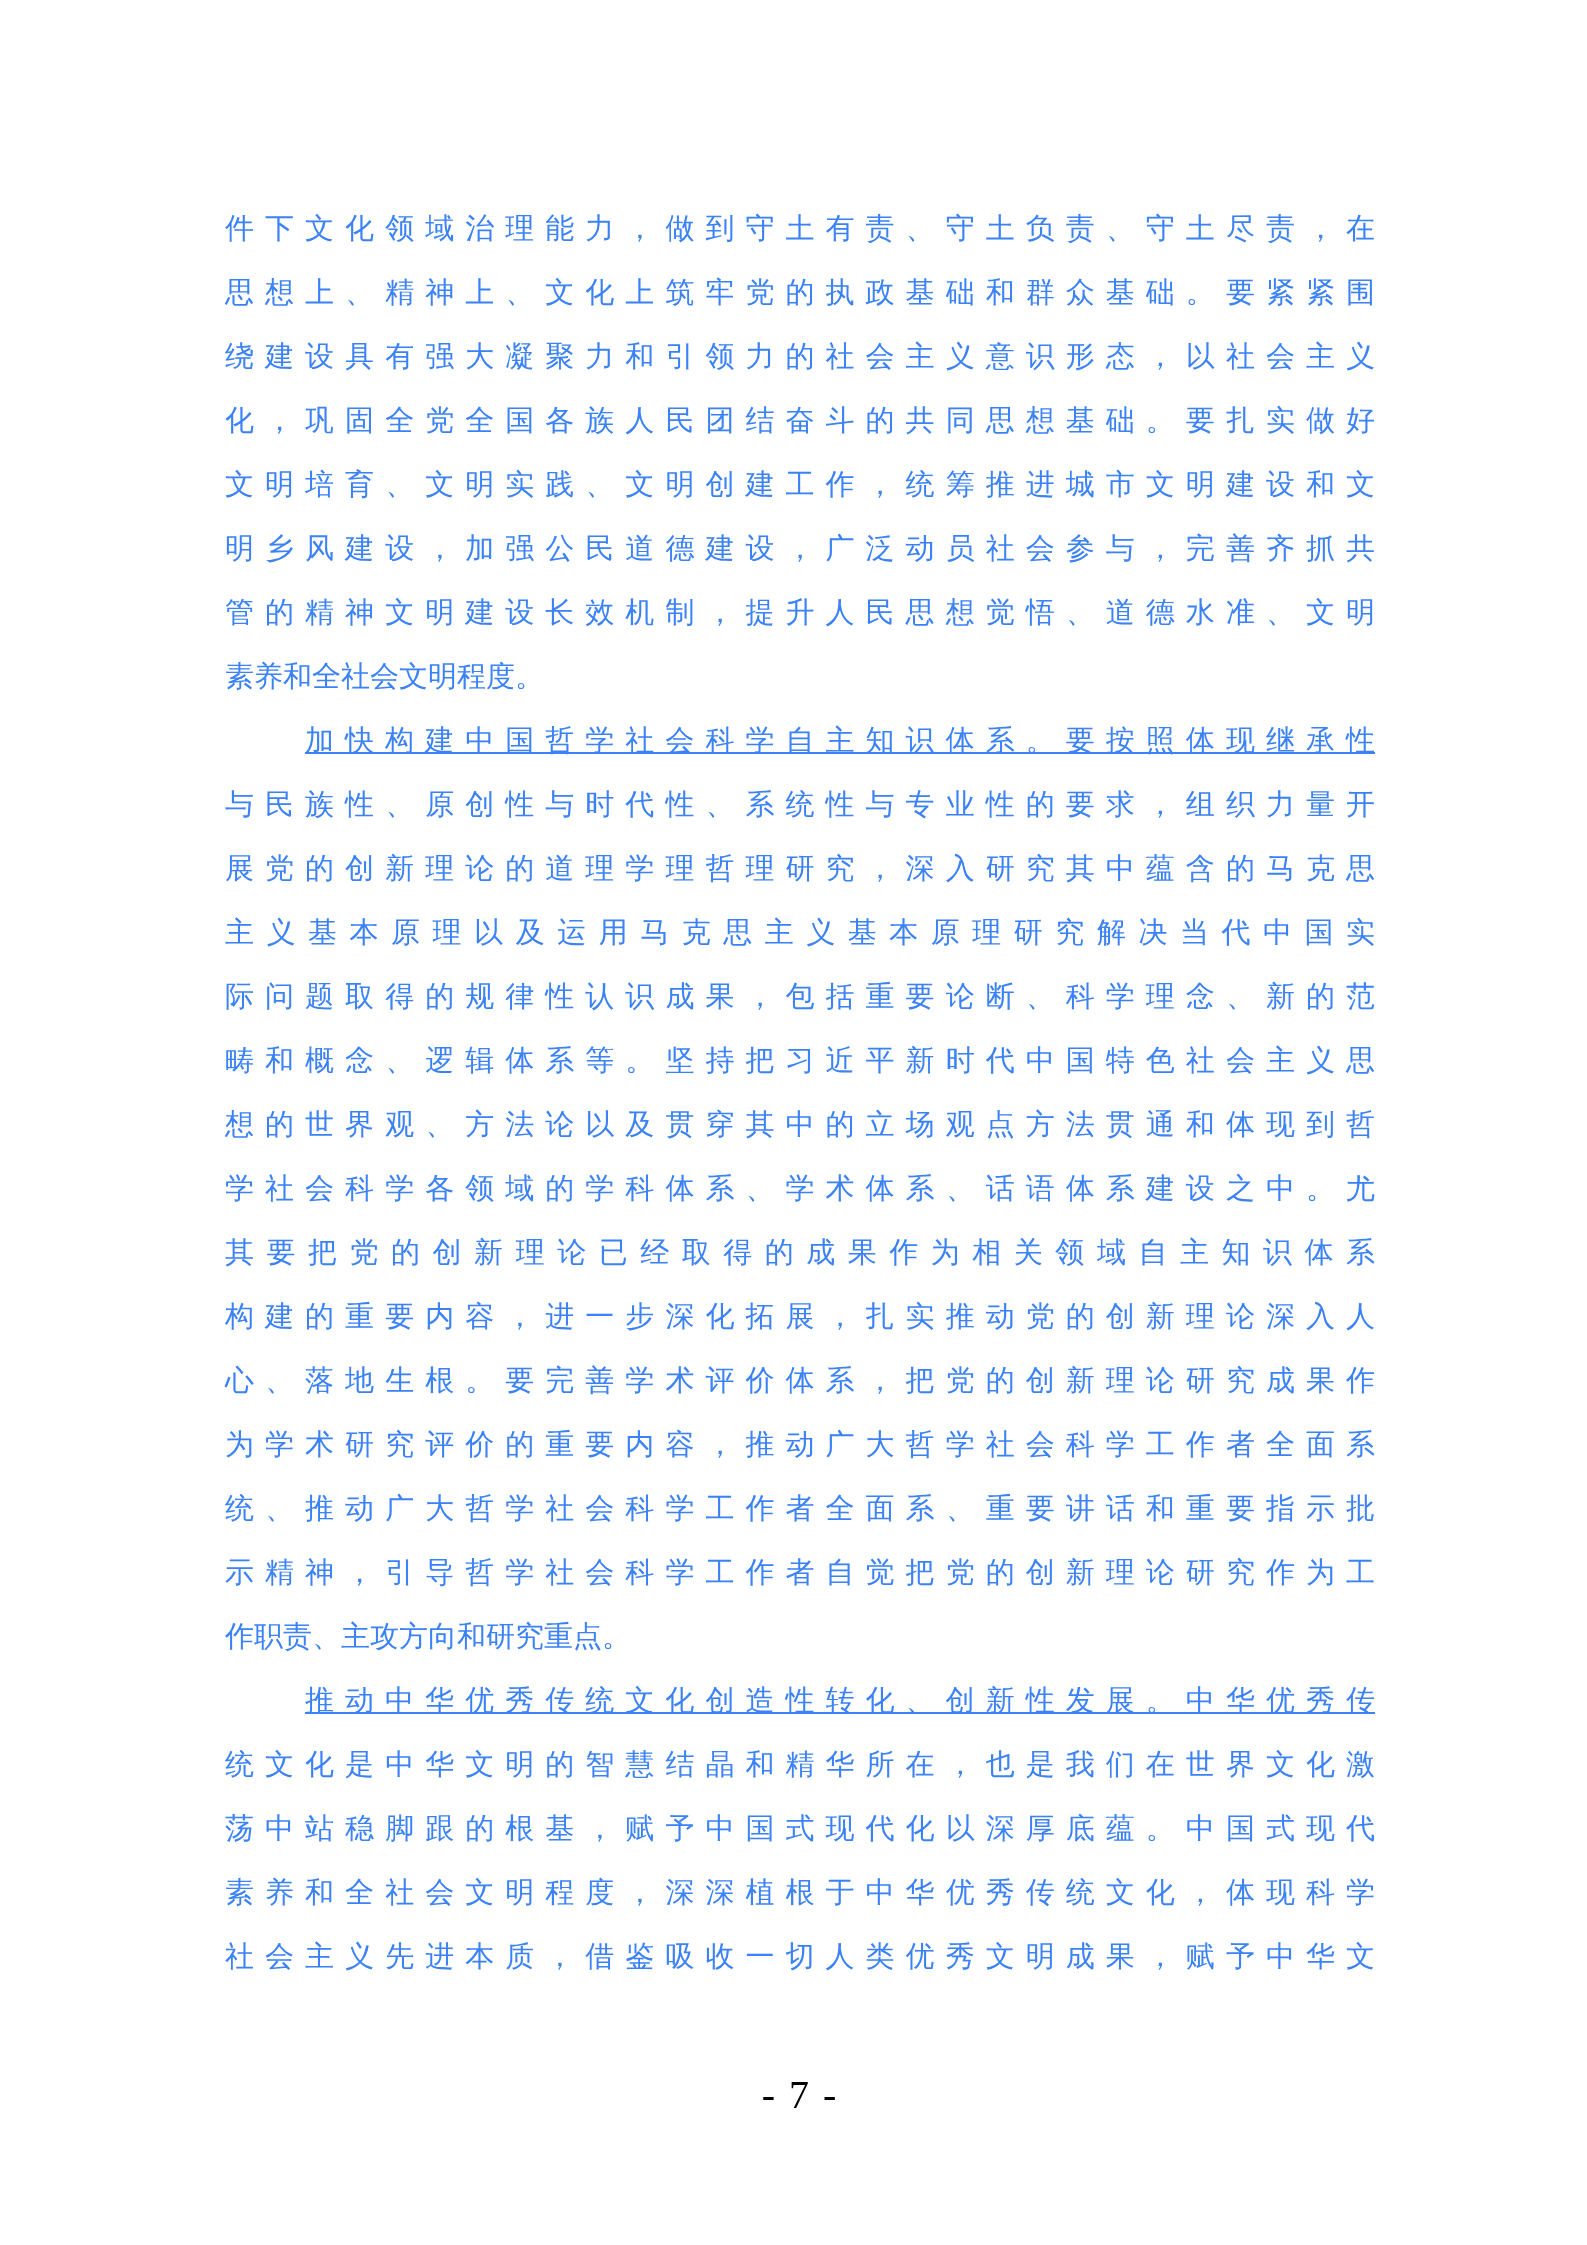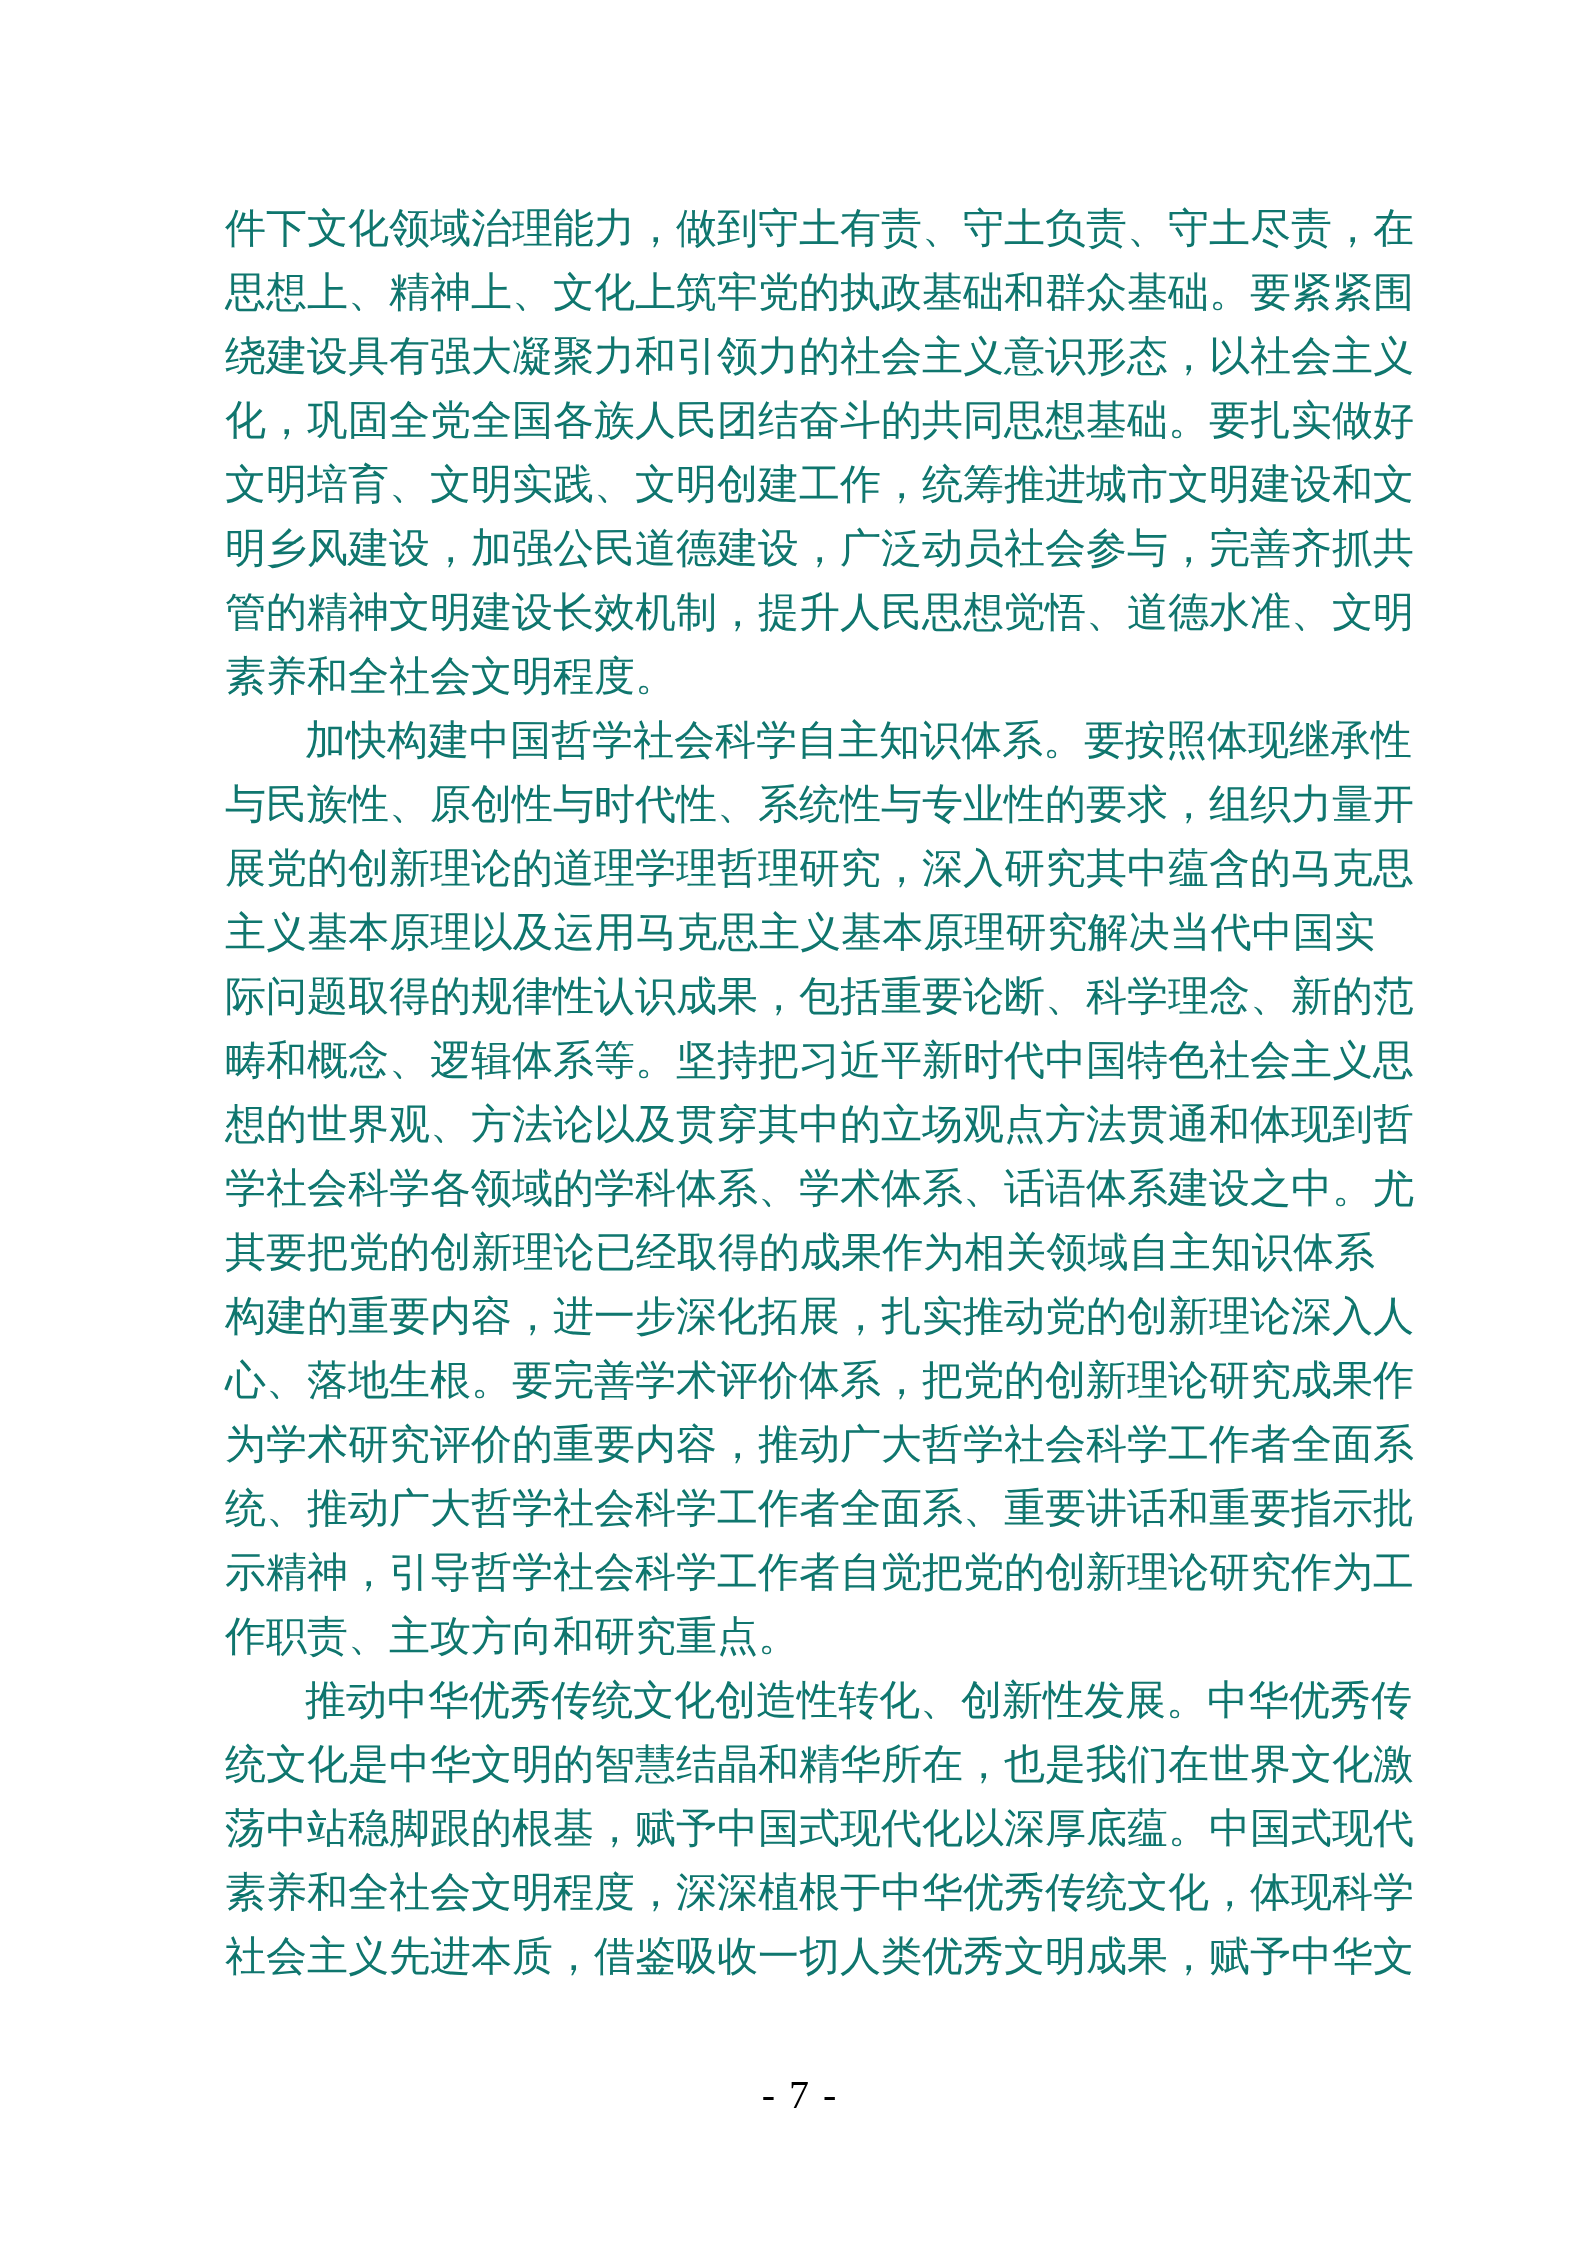--- a/index.html
+++ b/index.html
@@ -22,34 +22,35 @@
     top: 196px;
     width: 1150px;
   }
   .paragraph {
     margin: 0;
     padding: 0;
   }
   .line {
     height: 64px;
     line-height: 64px;
-    font-size: 41px;
-    color: #0f766e;
+    font-size: 29px;
+    color: #3b82f6;
     text-align: justify;
     text-align-last: justify;
     text-justify: inter-character;
     white-space: nowrap;
     overflow: visible;
   }
   .line.lastline {
     text-align: center;
     text-align-last: left;
   }
   .line.indent {
     padding-left: 80px;
+    text-decoration: underline;
   }
   .page-number {
     position: absolute;
     left: 0;
     top: 2072px;
     width: 1600px;
     text-align: center;
     font-size: 40px;
     line-height: 46px;
     color: #000000;

